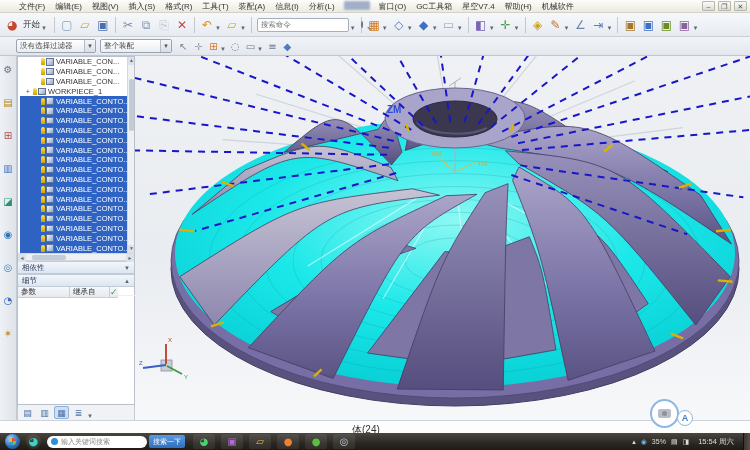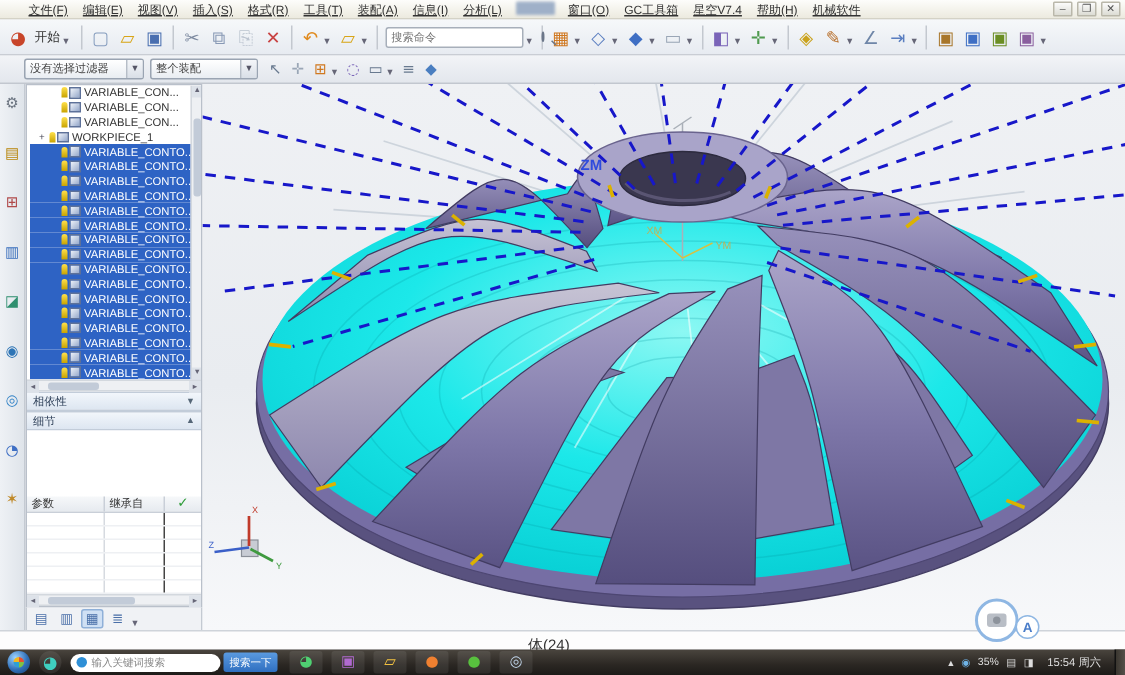--- a/index.html
+++ b/index.html
@@ -2,21 +2,21 @@
 <html><head>
 <meta charset="utf-8">
 <style>
   * { margin:0; padding:0; box-sizing:border-box; }
   html,body { width:750px; height:450px; overflow:hidden; font-family:"Liberation Sans",sans-serif; background:#e8eaee; }
   #app { position:relative; width:750px; height:450px; }
 
   
   .menubar { position:absolute; left:0; top:0; width:750px; height:13px;
     background:linear-gradient(#fdfdfb,#eceadf); border-bottom:1px solid #d4d2c6;
-    display:flex; align-items:center; font-size:8px; color:#333; padding-left:14px;text-decoration:underline; }
+    display:flex; align-items:center; font-size:8px; color:#333; padding-left:14px; }
   .menubar .mitem { padding:0 5px; white-space:nowrap; cursor:default; }
   .menubar .mitem.censored { width:26px; height:9px; background:#9fb0c8; filter:blur(1px); border-radius:1px; margin:0 4px; }
   .winctl { position:absolute; right:3px; top:1px; display:flex; gap:3px; }
   .winctl span { width:13px; height:10px; font-size:7px; line-height:10px; text-align:center;
     color:#555; background:linear-gradient(#fbfbfb,#dcdcd4); border:1px solid #b9b7aa; border-radius:1px; }
 
   
   .tb1 { position:absolute; left:0; top:13px; width:750px; height:24px;
     background:linear-gradient(#f6f8fa,#e7ebf1); border-bottom:1px solid #c9cdd4;
     display:flex; align-items:center; padding-left:3px; }
@@ -68,21 +68,21 @@
   .vscroll .thumb { position:absolute; left:1px; top:22px; width:5px; height:52px; background:#c2cbd8; border-radius:2px; }
   .vscroll .a1,.vscroll .a2 { position:absolute; left:0; width:7px; height:8px; font-size:5px; text-align:center; color:#667; background:#dde2e9; }
   .vscroll .a2 { bottom:0; }
   .hscroll { height:8px; background:#eef0f3; border-top:1px solid #d3d8de; border-bottom:1px solid #d3d8de; position:relative; }
   .hscroll .thumb { position:absolute; left:14px; top:1px; width:34px; height:5px; background:#c2cbd8; border-radius:2px; }
   .hscroll .a1,.hscroll .a2 { position:absolute; top:0; width:8px; height:8px; font-size:5px; line-height:8px; text-align:center; color:#667; background:#dde2e9; }
   .hscroll .a1 { left:0; } .hscroll .a2 { right:0; }
   .sect { height:13px; background:linear-gradient(#f2f6fb,#dde6f1); border-top:1px solid #c2ccd9; border-bottom:1px solid #c2ccd9;
     display:flex; align-items:center; padding:0 4px; color:#2a3c55; }
   .sect .chev { margin-left:auto; font-size:6px; color:#567; }
-  .dettable { flex:1; display:flex; flex-direction:column; background:#fff;justify-content:flex-end; }
+  .dettable { flex:1; display:flex; background:#fff; }
   .dethead { height:11px; display:flex; background:linear-gradient(#f6f8fa,#e6eaef); border-bottom:1px solid #c9cfd8; color:#333; }
   .dethead .c1 { width:52px; padding-left:3px; border-right:1px solid #c9cfd8; }
   .dethead .c2 { width:40px; padding-left:3px; border-right:1px solid #c9cfd8; }
   .dethead .c3 { flex:1; color:#2f9d3a; text-align:center; font-size:9px; line-height:10px; }
   .detrow { height:9px; display:flex; border-bottom:1px solid #eef0f3; }
   .detrow .c1 { width:52px; border-right:1px solid #d6dae0; }
   .detrow .c2 { width:40px; border-right:1px solid #444; }
   .ptools { position:absolute; left:17px; top:405px; width:118px; height:16px; background:#f0f2f5;
     border:1px solid #c4cad2; border-top:0; display:flex; align-items:center; padding-left:2px; gap:2px; }
   .ptools .tbtn { width:15px; height:13px; font-size:9px; color:#4a6fa8; }

